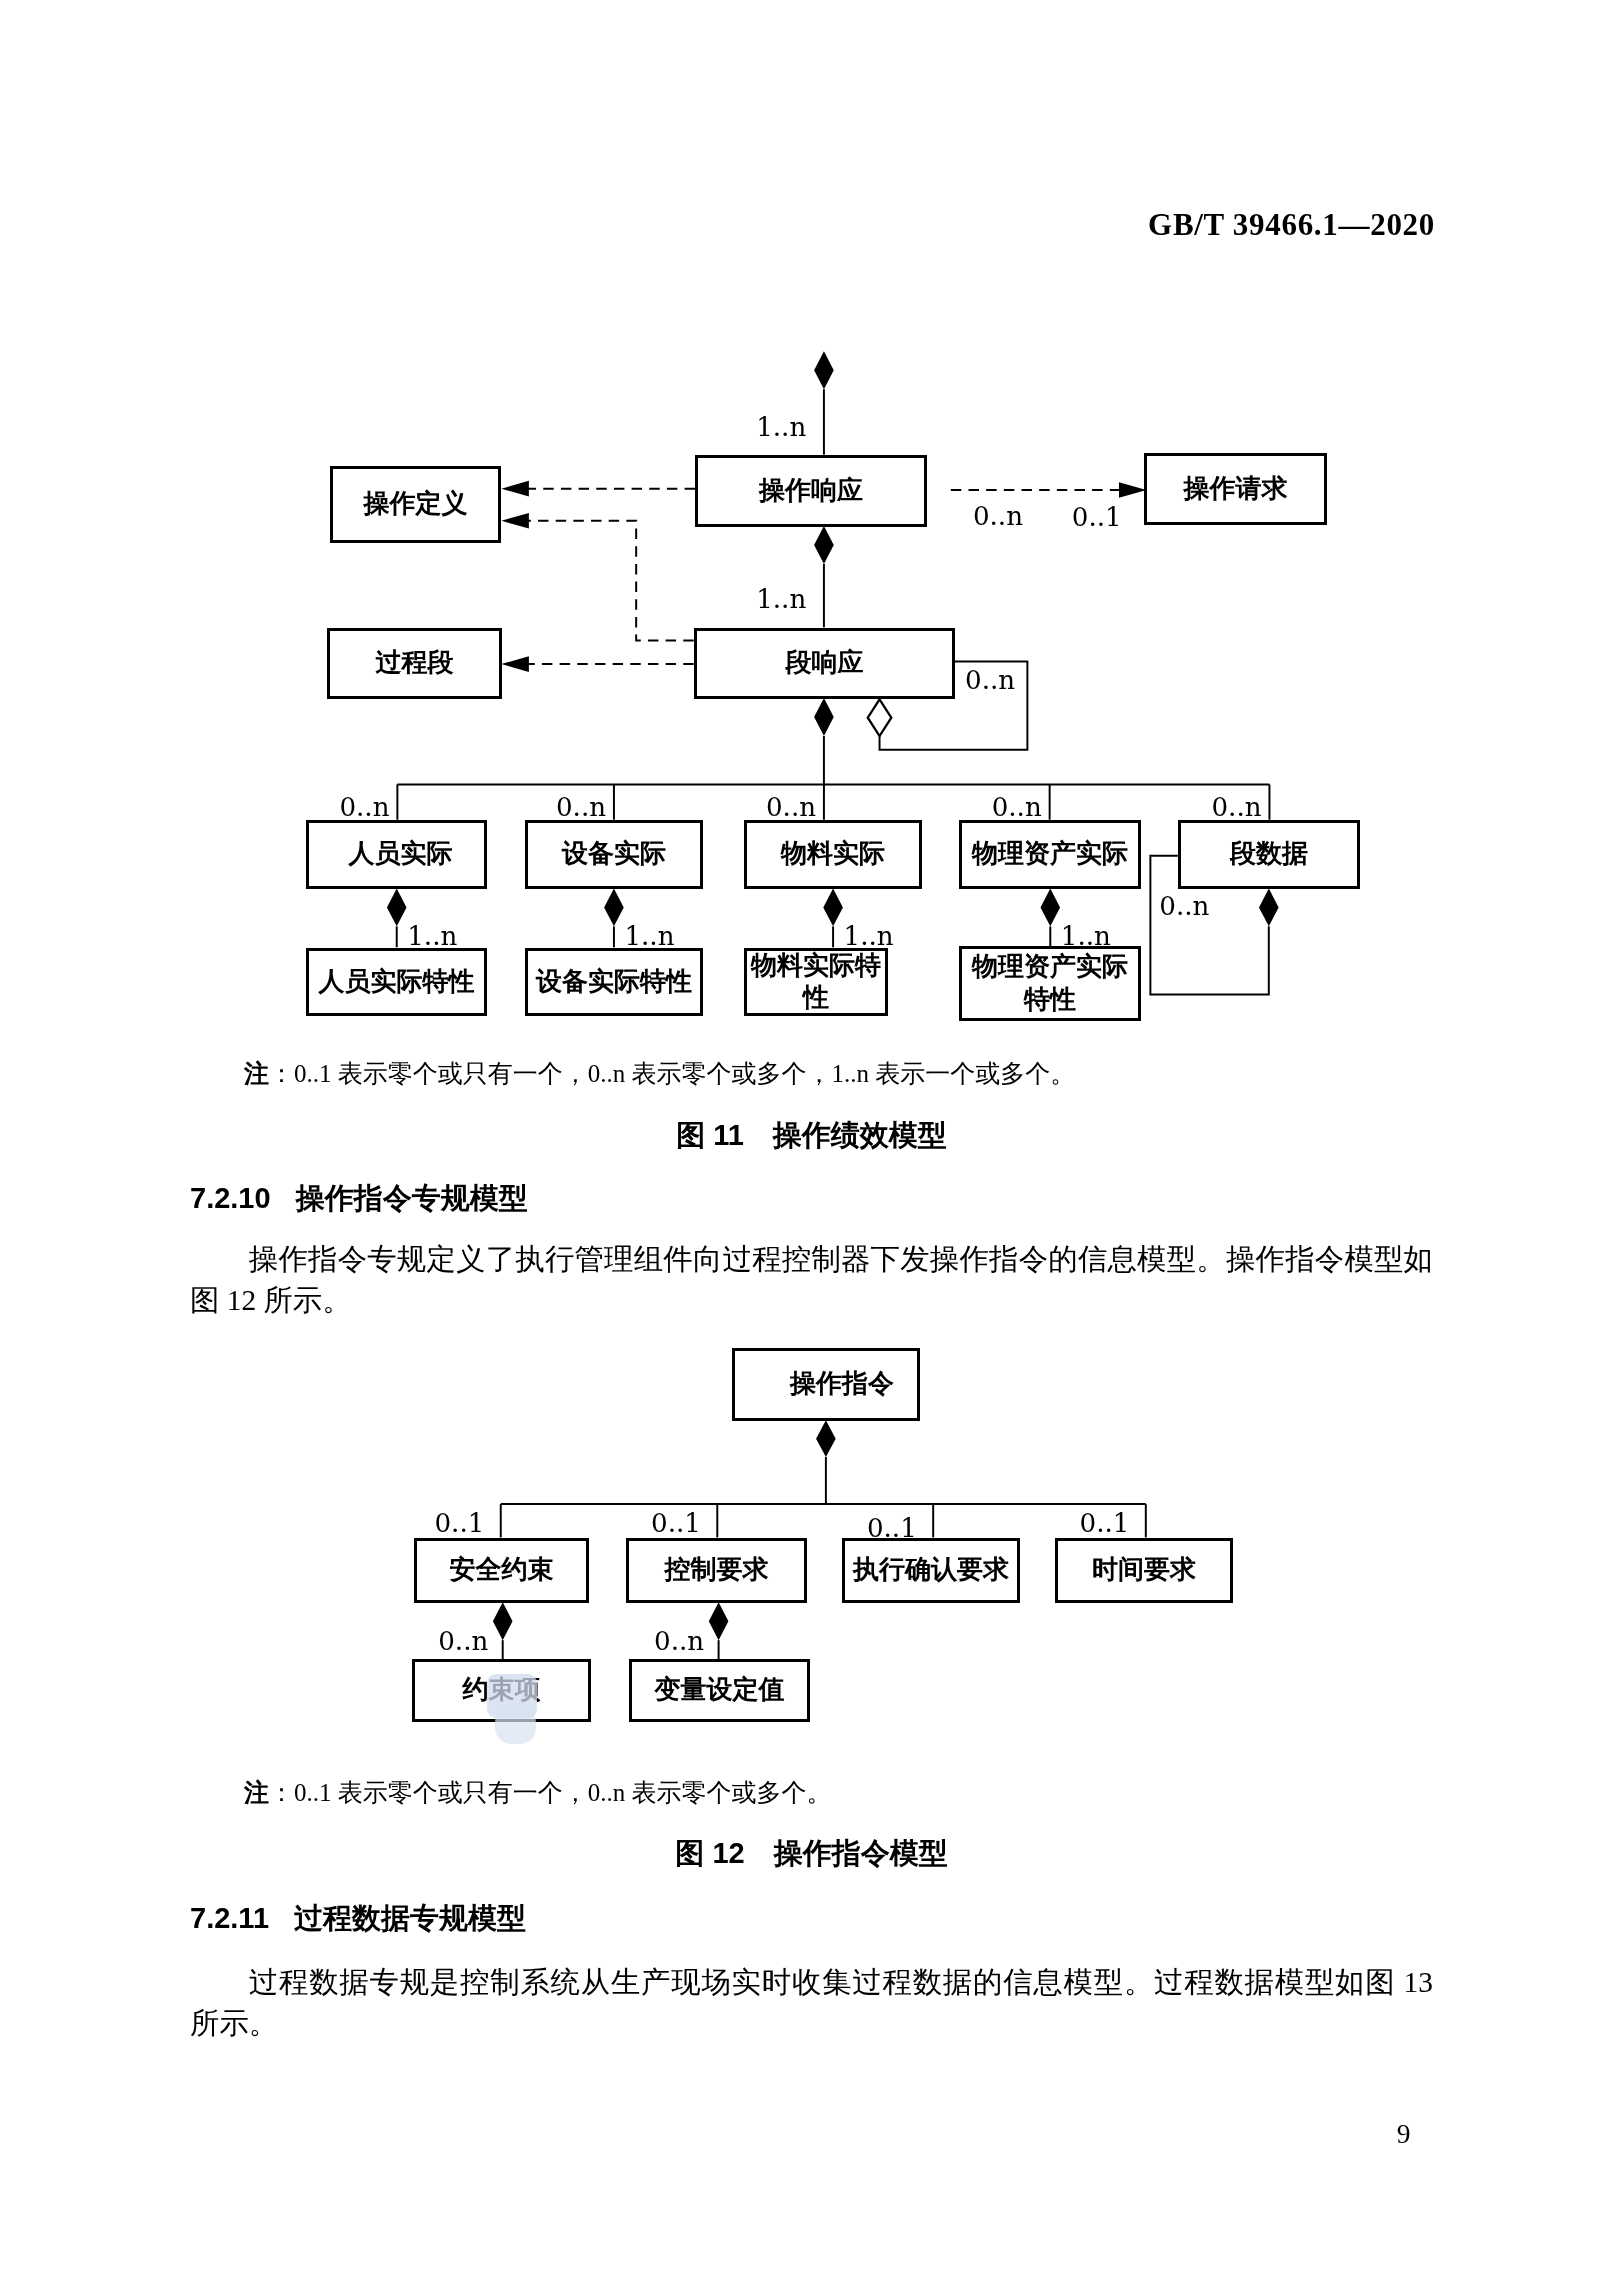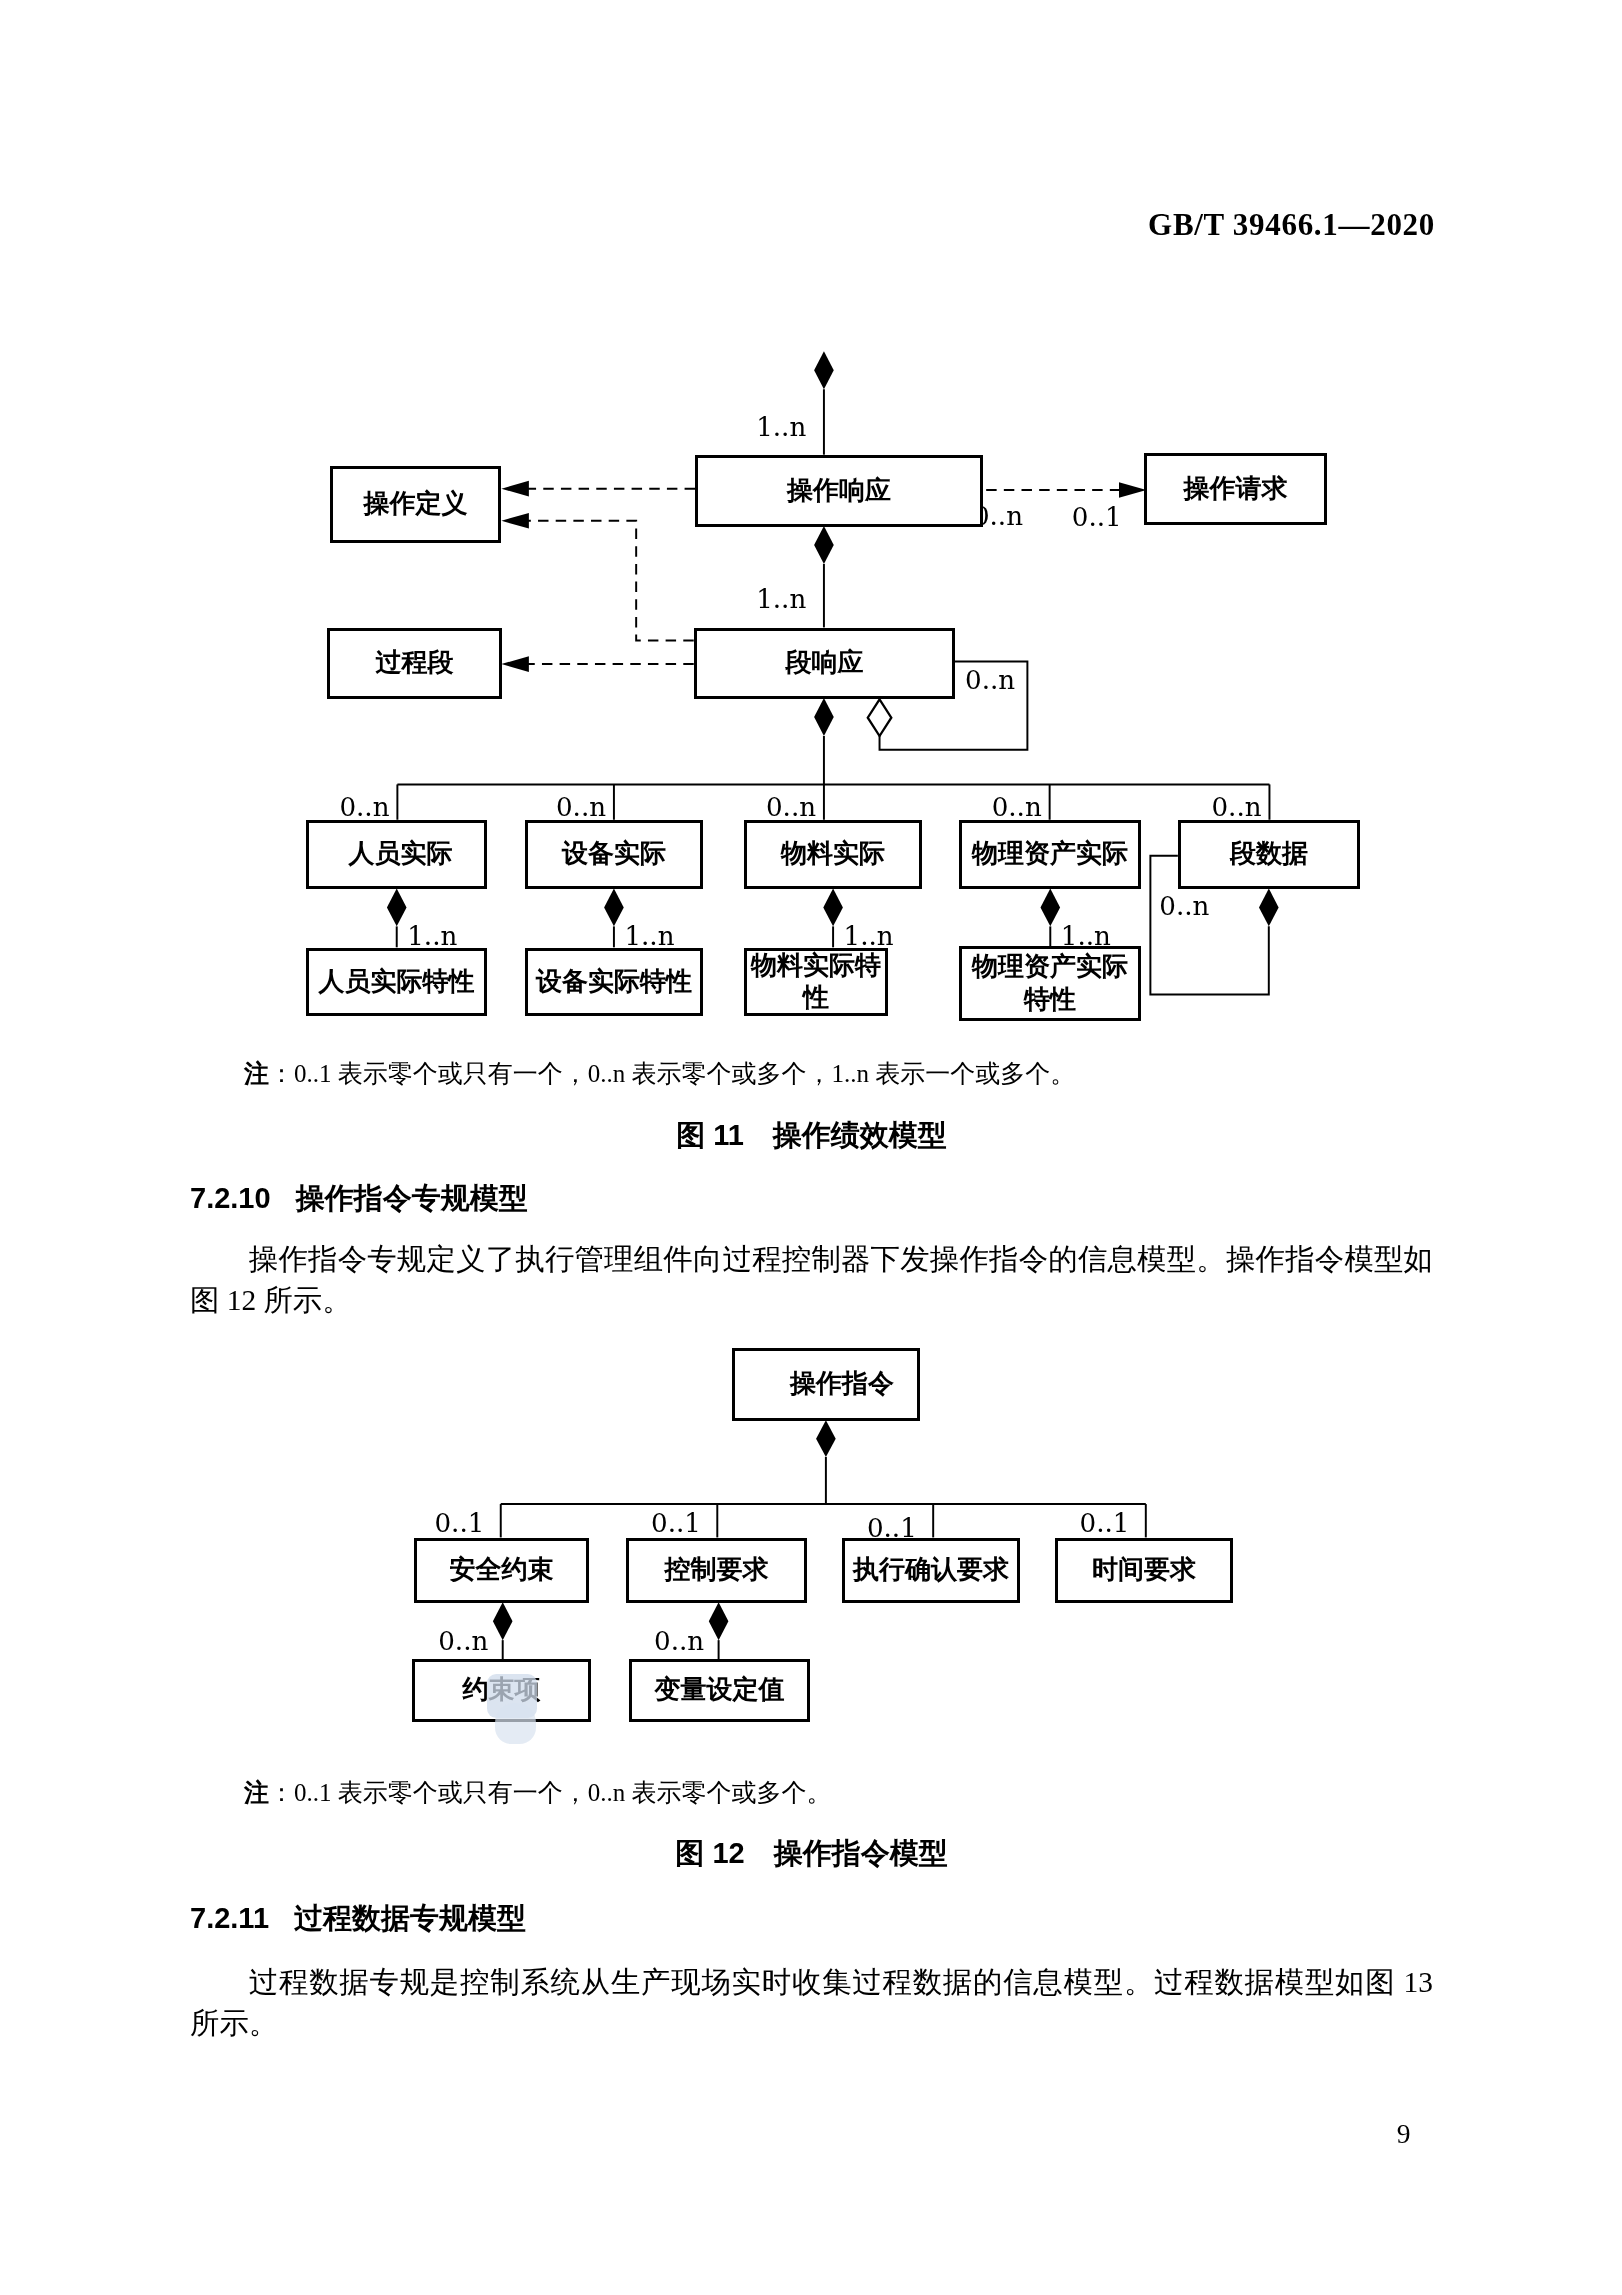--- a/index.html
+++ b/index.html
@@ -161,21 +161,21 @@
 
     <text class="mult" x="740" y="2342" text-anchor="end">0..1</text>
     <text class="mult" x="1071" y="2342" text-anchor="end">0..1</text>
     <text class="mult" x="1401" y="2350" text-anchor="end">0..1</text>
     <text class="mult" x="1726" y="2342" text-anchor="end">0..1</text>
     <text class="mult" x="746" y="2522" text-anchor="end">0..n</text>
     <text class="mult" x="1076" y="2522" text-anchor="end">0..n</text>
   </svg>
 
   <div class="box" style="left:330px;top:450px;width:171px;height:77px;margin-top:16px;">操作定义</div>
-  <div class="box" style="left:695px;top:455px;width:288px;height:72px;">操作响应</div>
+  <div class="box" style="left:695px;top:455px;width:232px;height:72px;">操作响应</div>
   <div class="box" style="left:1144px;top:453px;width:183px;height:72px;">操作请求</div>
   <div class="box" style="left:327px;top:628px;width:175px;height:71px;">过程段</div>
   <div class="box" style="left:694px;top:628px;width:261px;height:71px;">段响应</div>
 
   <div class="box" style="left:306px;top:820px;width:181px;height:69px;padding-left:8px;">人员实际</div>
   <div class="box" style="left:525px;top:820px;width:178px;height:69px;">设备实际</div>
   <div class="box" style="left:744px;top:820px;width:178px;height:69px;">物料实际</div>
   <div class="box" style="left:959px;top:820px;width:182px;height:69px;">物理资产实际</div>
   <div class="box" style="left:1178px;top:820px;width:182px;height:69px;">段数据</div>
 

